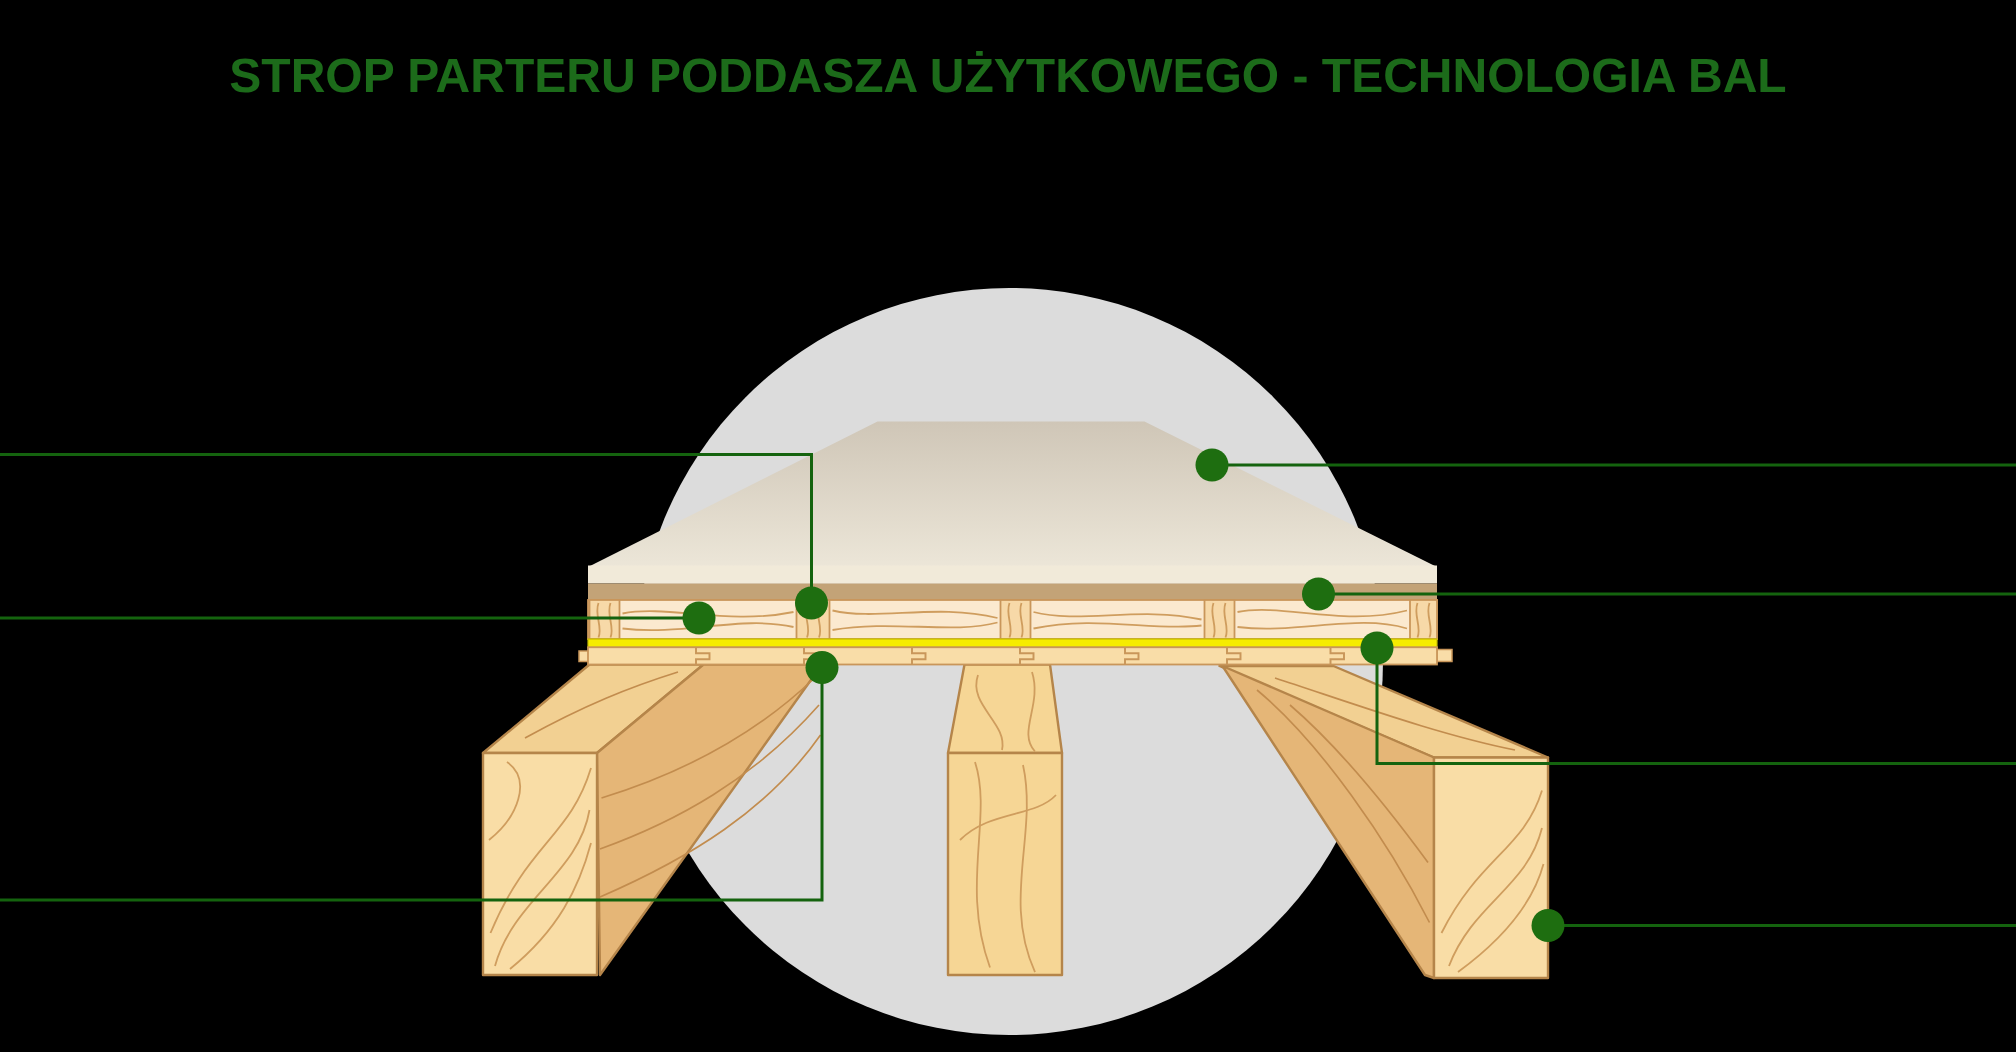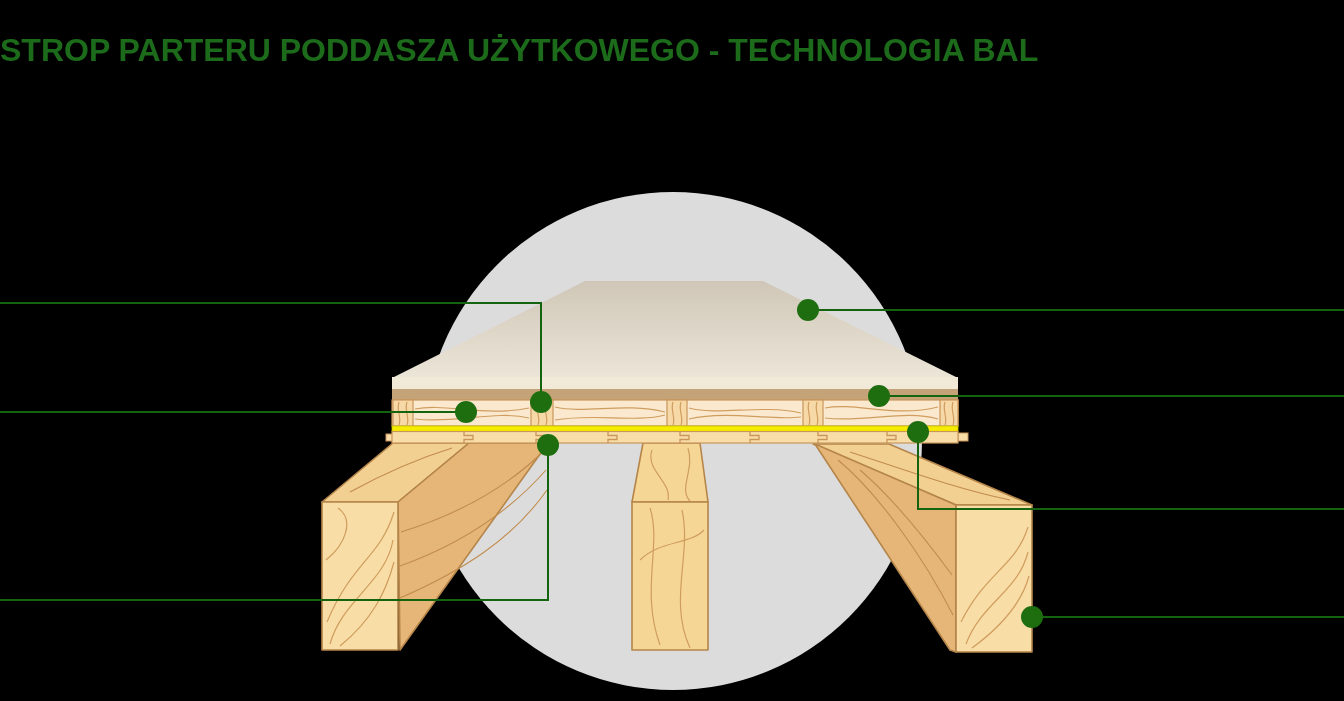--- a/index.html
+++ b/index.html
@@ -6,21 +6,21 @@
   .stage{
     position:relative;
     width:1344px;height:701px;
     background:var(--background,#000);
     overflow:hidden;
     font-family:"Liberation Sans", sans-serif;
   }
   .title{
     position:absolute;
     top:32px;left:0;width:100%;
-    text-align:left;
+    text-align:center;
     font-weight:bold;
     font-size:32px;
     letter-spacing:0px;
     color:var(--title-green,#1c6b1a);
     white-space:nowrap;
   }
   svg{position:absolute;left:0;top:0;}
   .callout-line{fill:none;stroke:var(--callout-line-green,#14630e);stroke-width:2;}
   .callout-dot{fill:var(--callout-dot-green,#1e6e10);}
   .grain{fill:none;stroke:var(--wood-grain,#cf9d5e);stroke-width:1.2;}

